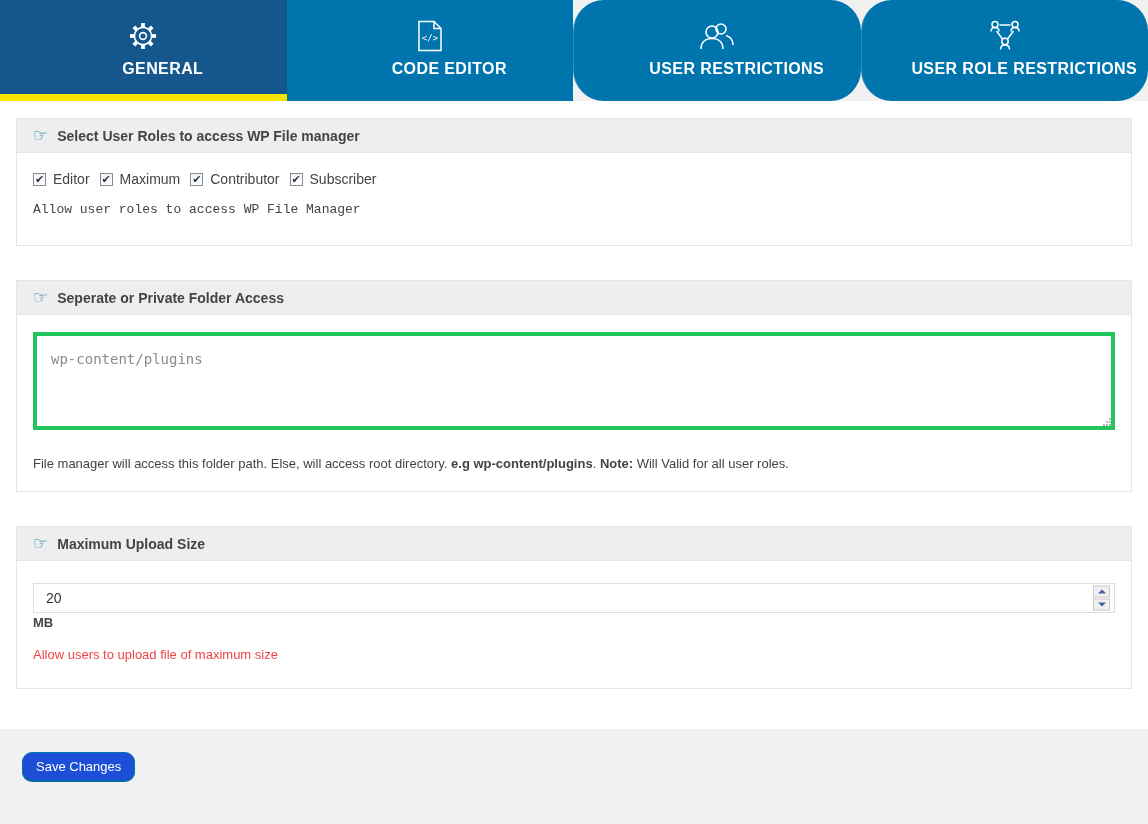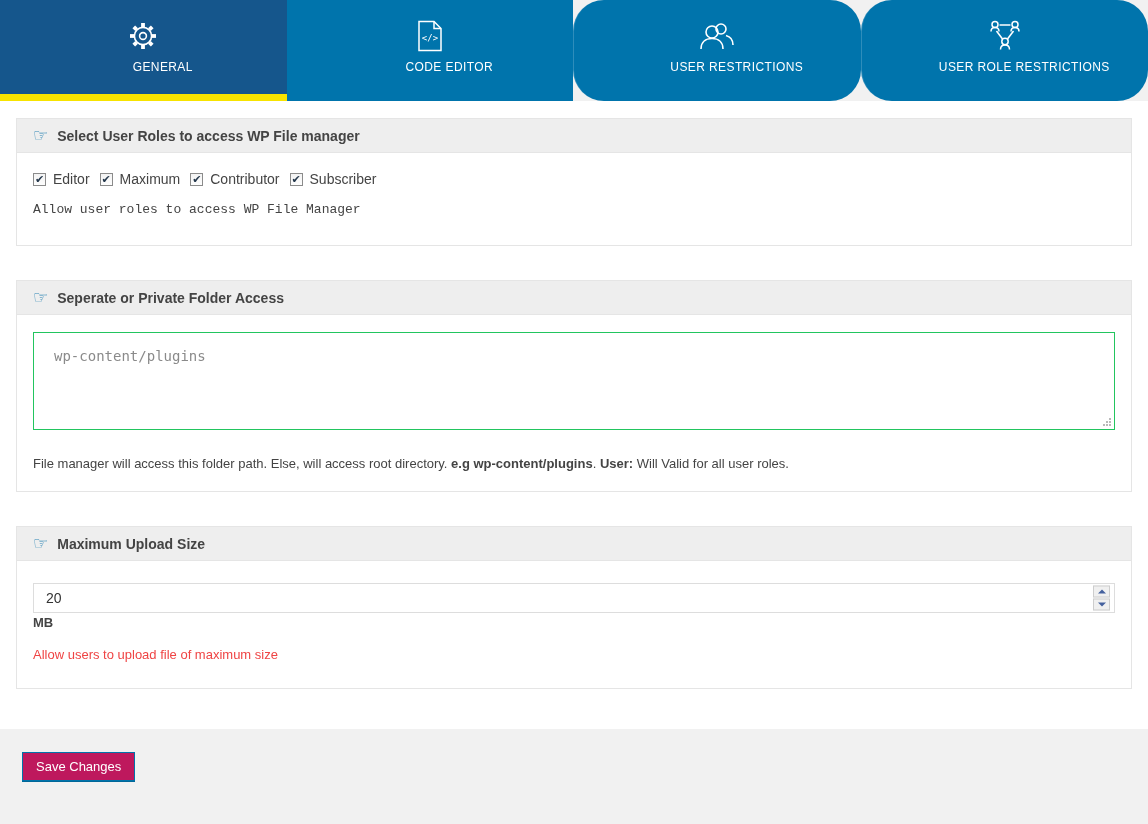--- a/index.html
+++ b/index.html
@@ -23,22 +23,22 @@
     flex-direction: column;
     align-items: center;
     padding-top: 19px;
     cursor: pointer;
   }
   .tab:not(.active) + .tab:not(.active) { border-left: 1px solid rgba(255,255,255,0.18); border-radius: 31px; }
   .tab.active { background: #15568c; }
   .tab-icon { height: 34px; display: flex; align-items: center; justify-content: center; }
   .tab-label {
     margin-top: 7px;
-    font-size: 12px;
-    font-weight: normal;
+    font-size: 16px;
+    font-weight: bold;
     letter-spacing: 0.4px;
     margin-left: 39px;
   }
   .active-underline {
     position: absolute; left: 0; right: 0; bottom: 0;
     height: 7px; background: #f7e300;
   }
 
   
   .panel { background: #ffffff; padding: 17px 16px 40px; flex-shrink: 0; }
@@ -73,22 +73,22 @@
   }
   .cb .check { font-size: 11px; line-height: 10px; color: #25384c; }
   .cb-label { font-size: 14px; color: #444; }
   .desc { margin-top: 15px; font-size: 13px; color: #444; font-family: Liberation Mono, monospace; }
 
   
   .body-folder { padding: 17px 16px 20px; }
   .ta-wrap { position: relative; }
   .folder-textarea {
     width: 100%; height: 98px;
-    border: 1px solid #22c55e;
-    padding: 15px 20px;
+    border: 4px solid #22c55e;
+    padding: 15px 14px;
     font-family: "DejaVu Sans Mono", monospace;
     font-size: 14px;
     color: #555;
     resize: none;
     outline: none;
     display: block;
   }
   .folder-textarea::placeholder { color: #8a8a8a; }
   .resize-grip {
     position: absolute; right: 3px; bottom: 3px;
@@ -127,24 +127,24 @@
   }
   .spin-btn + .spin-btn { margin-top: 1px; }
   .tri-up { width: 0; height: 0; border-left: 4px solid transparent; border-right: 4px solid transparent; border-bottom: 4px solid #44619e; }
   .tri-down { width: 0; height: 0; border-left: 4px solid transparent; border-right: 4px solid transparent; border-top: 4px solid #44619e; }
   .unit { margin-top: 2px; font-size: 13px; font-weight: bold; color: #444; }
   .upload-desc { margin-top: 17px; font-size: 13px; color: #ef4444; }
 
   
   .footer { flex: 1 1 auto; background: #f1f1f1; padding: 23px 0 0 22px; }
   .save-btn {
-    background: #be185d;
+    background: #1d4ed8;
     border: 1px solid #0073aa;
     box-shadow: 0 1px 0 #006799;
-    border-radius: 0;
+    border-radius: 10px;
     color: #fff;
     font-family: "Liberation Sans", sans-serif;
     font-size: 13px;
     padding: 6px 13px;
     cursor: pointer;
   }
 </style>
 </head>
 <body>
 
@@ -264,21 +264,21 @@
     <section class="box">
       <div class="box-header">
         <span class="hand-icon">☞</span>
         <span class="box-title">Seperate or Private Folder Access</span>
       </div>
       <div class="body-folder">
         <div class="ta-wrap">
           <textarea class="folder-textarea" placeholder="wp-content/plugins" style=""></textarea>
           <span class="resize-grip"></span>
         </div>
-        <p class="help"><span>File manager will access this folder path. Else, will access root directory. </span><b>e.g wp-content/plugins</b><span>. </span><b>User:</b><span> Will Valid for all user roles.</span></p>
+        <p class="help"><span>File manager will access this folder path. Else, will access root directory. </span><b>e.g wp-content/plugins</b><span>. </span><b>Note:</b><span> Will Valid for all user roles.</span></p>
       </div>
     </section>
 
     <section class="box">
       <div class="box-header">
         <span class="hand-icon">☞</span>
         <span class="box-title">Maximum Upload Size</span>
       </div>
       <div class="body-upload">
         <div class="num-wrap">

